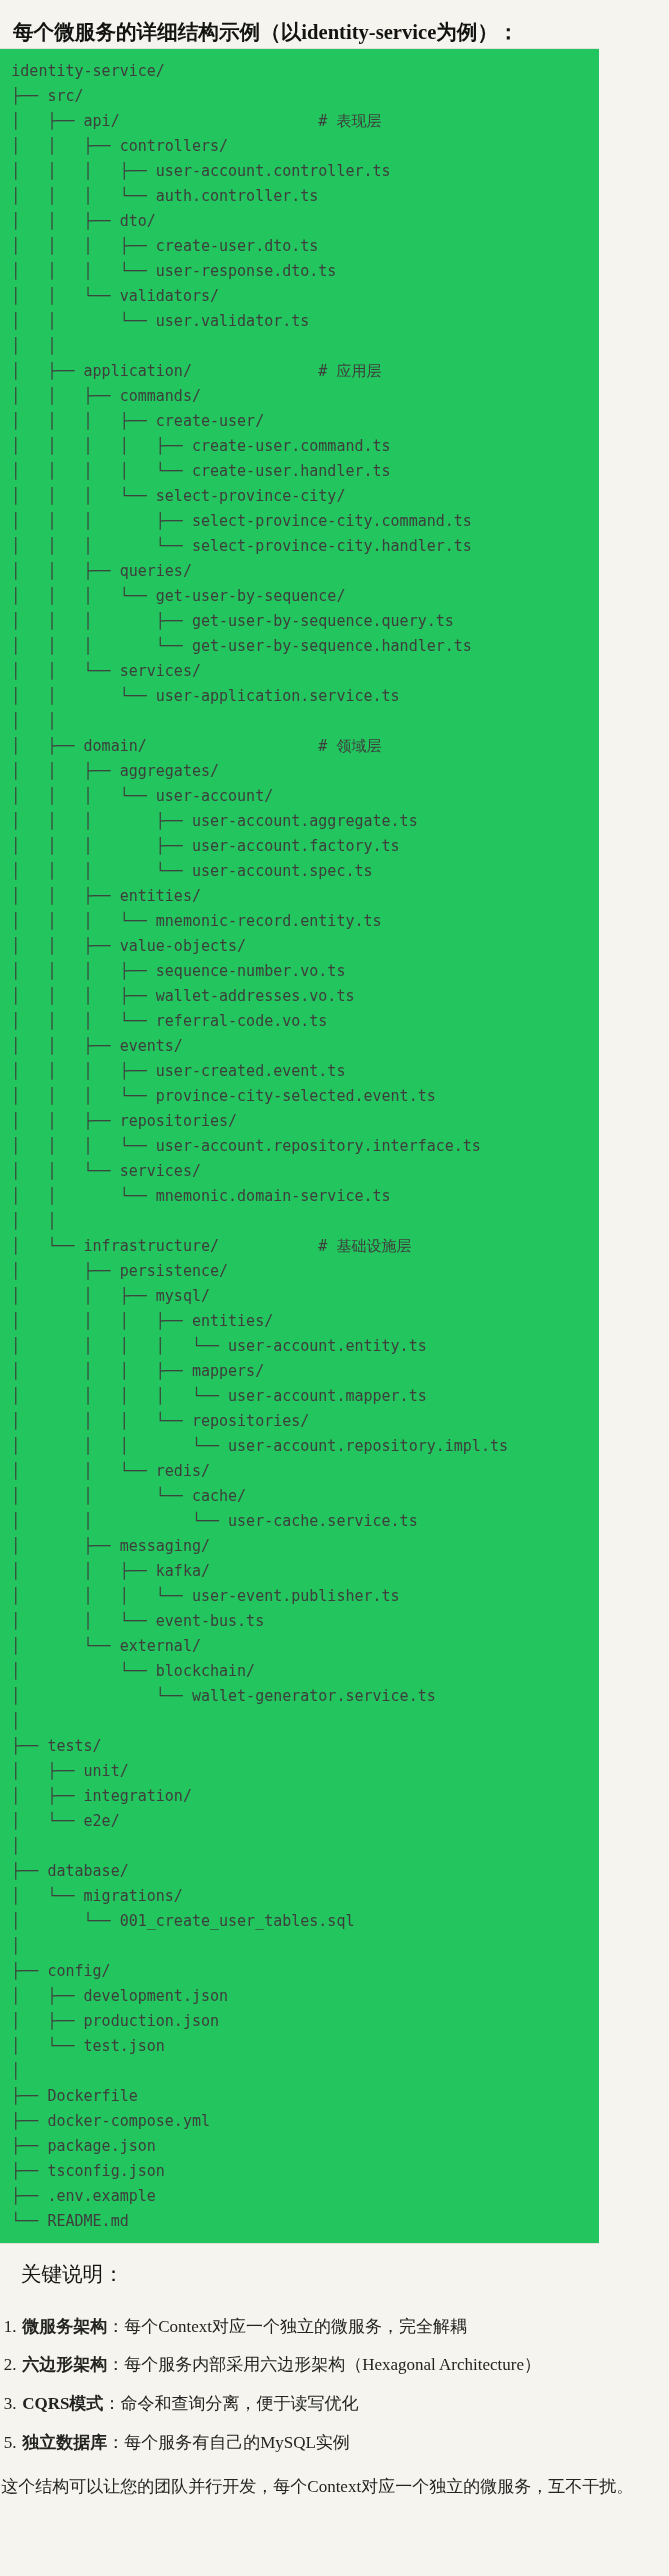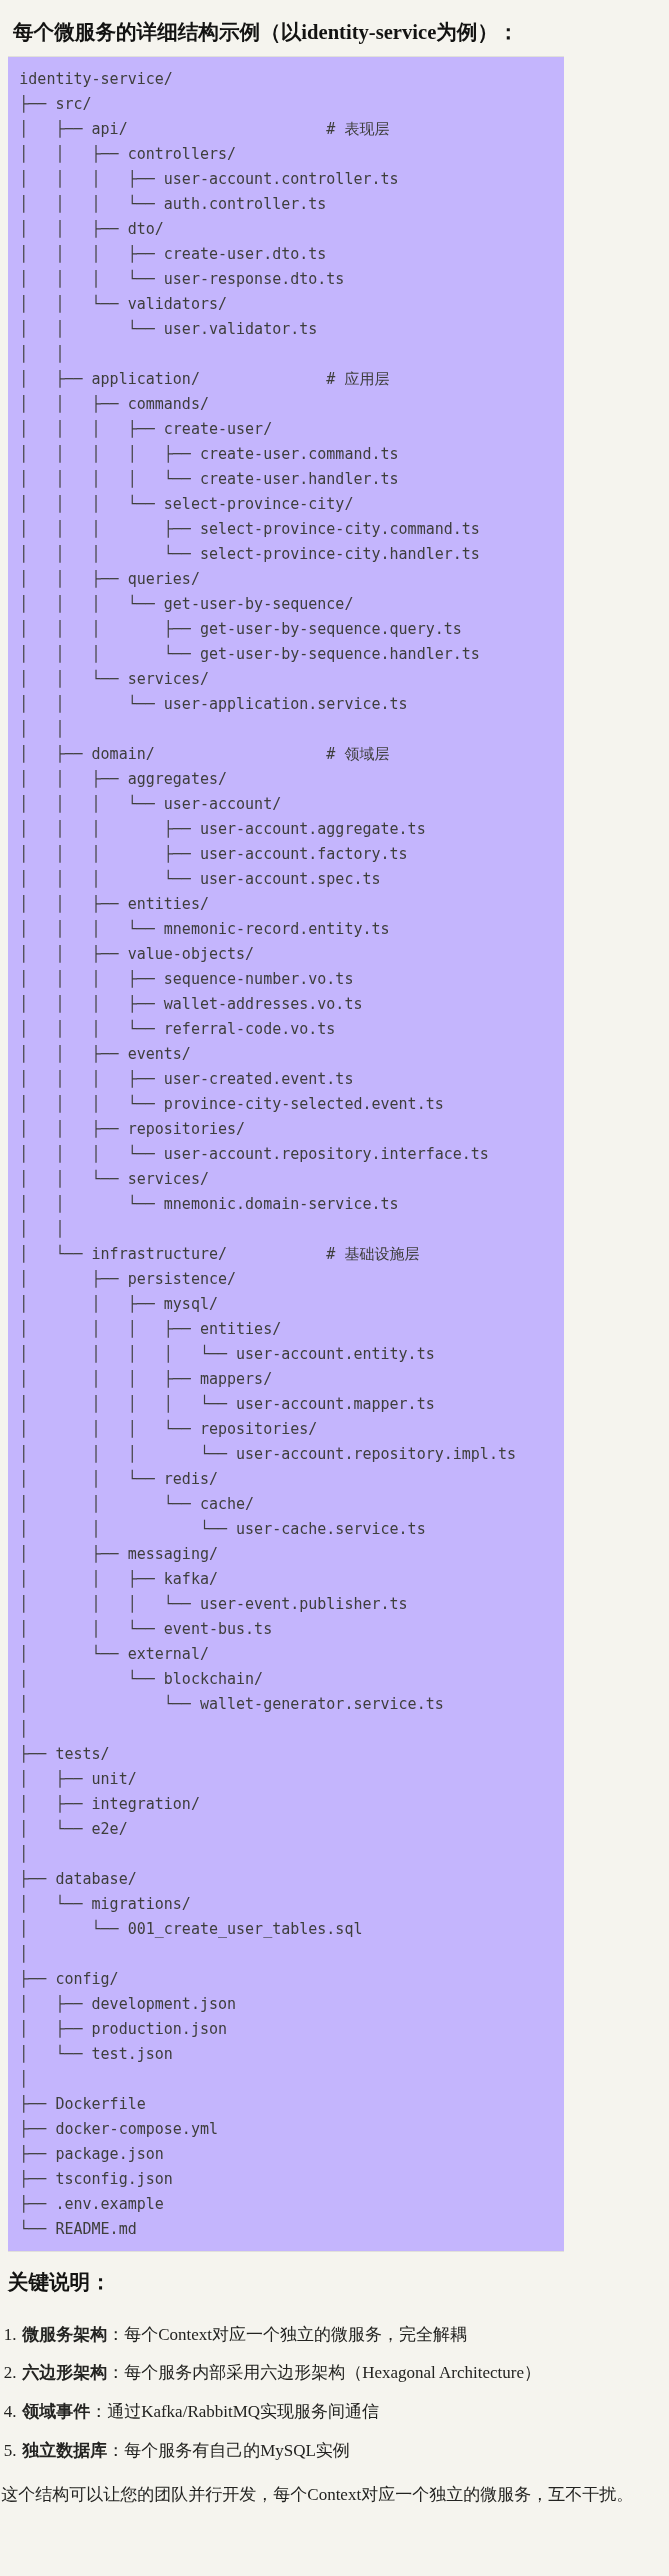--- a/index.html
+++ b/index.html
@@ -23,41 +23,41 @@
     margin: 8px;
     font-size: 20.6px;
     line-height: 26px;
     font-weight: 700;
     color: #131312;
     font-family: "Liberation Serif", serif;
     white-space: nowrap;
   }
   pre.code-block {
     box-sizing: border-box;
-    margin: 8px;
-    width: 556px;
-    background: #c4b5fd;
+    margin: 0;
+    width: 599px;
+    background: #22c55e;
     border-top: 0.6px solid #E1E0DA;
     border-bottom: 0.6px solid #E1E0DA;
     padding: 10px 5px 9.4px 11.3px;
     font-family: "DejaVu Sans Mono", monospace;
     font-size: 15px;
     line-height: 25px;
     color: #3E3E3C;
     white-space: pre;
     overflow: hidden;
   }
   .notes {
     padding: 0 6.3px 0 3.8px;
   }
   .notes h2 {
-    margin: 17px 0 0 4px;
+    margin: 17px 0 0 17px;
     font-size: 20.6px;
     line-height: 27.5px;
-    font-weight: 700;
+    font-weight: 400;
     color: #131312;
     font-family: "Liberation Serif", serif;
   }
   .note-list {
     margin-top: 26px;
   }
   .note-item {
     font-size: 17px;
     line-height: 23px;
     margin-bottom: 15.6px;
@@ -173,19 +173,19 @@
 ├── tsconfig.json
 ├── .env.example
 └── README.md</pre>
 
 <section class="notes">
   <h2>关键说明：</h2>
 
   <div class="note-list">
     <div class="note-item"><span class="note-num">1.</span><span class="note-term">微服务架构</span><span class="note-colon">：</span><span class="note-text">每个Context对应一个独立的微服务，完全解耦</span></div>
     <div class="note-item"><span class="note-num">2.</span><span class="note-term">六边形架构</span><span class="note-colon">：</span><span class="note-text">每个服务内部采用六边形架构（Hexagonal Architecture）</span></div>
-    <div class="note-item"><span class="note-num">4.</span><span class="note-term">领域事件</span><span class="note-colon">：</span><span class="note-text">通过Kafka/RabbitMQ实现服务间通信</span></div>
+    <div class="note-item"><span class="note-num">3.</span><span class="note-term">CQRS模式</span><span class="note-colon">：</span><span class="note-text">命令和查询分离，便于读写优化</span></div>
     <div class="note-item"><span class="note-num">5.</span><span class="note-term">独立数据库</span><span class="note-colon">：</span><span class="note-text">每个服务有自己的MySQL实例</span></div>
   </div>
 
   <p class="closing-par">这个结构可以让您的团队并行开发，每个Context对应一个独立的微服务，互不干扰。</p>
 </section>
 
 
 </body></html>

